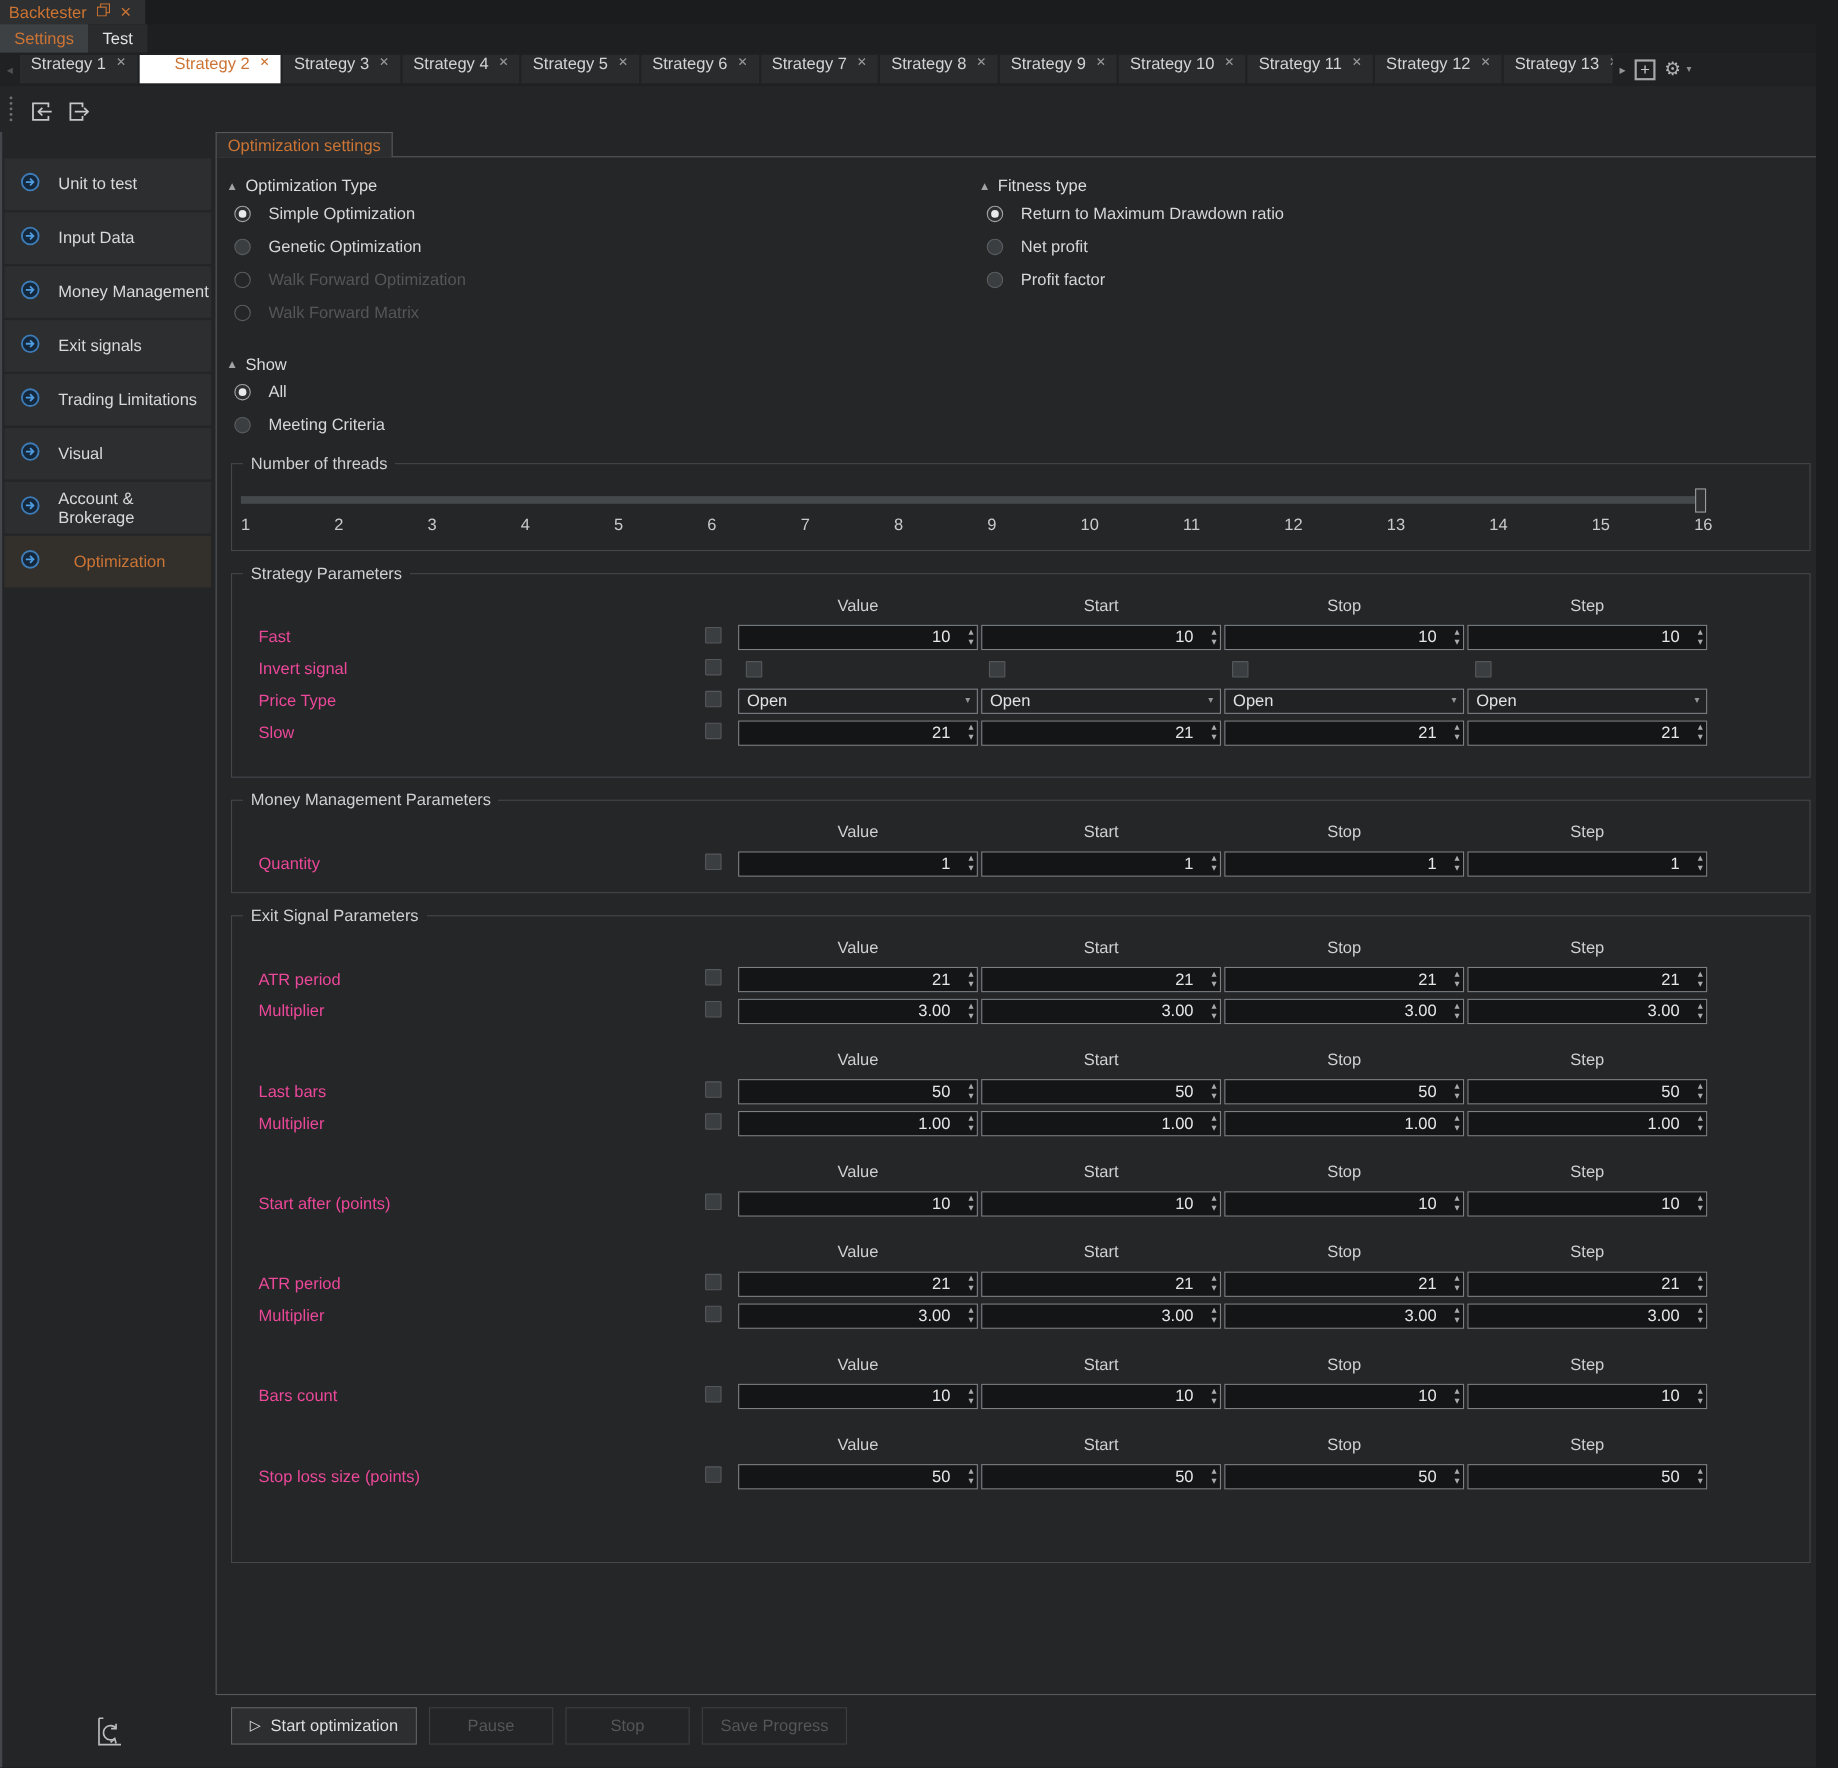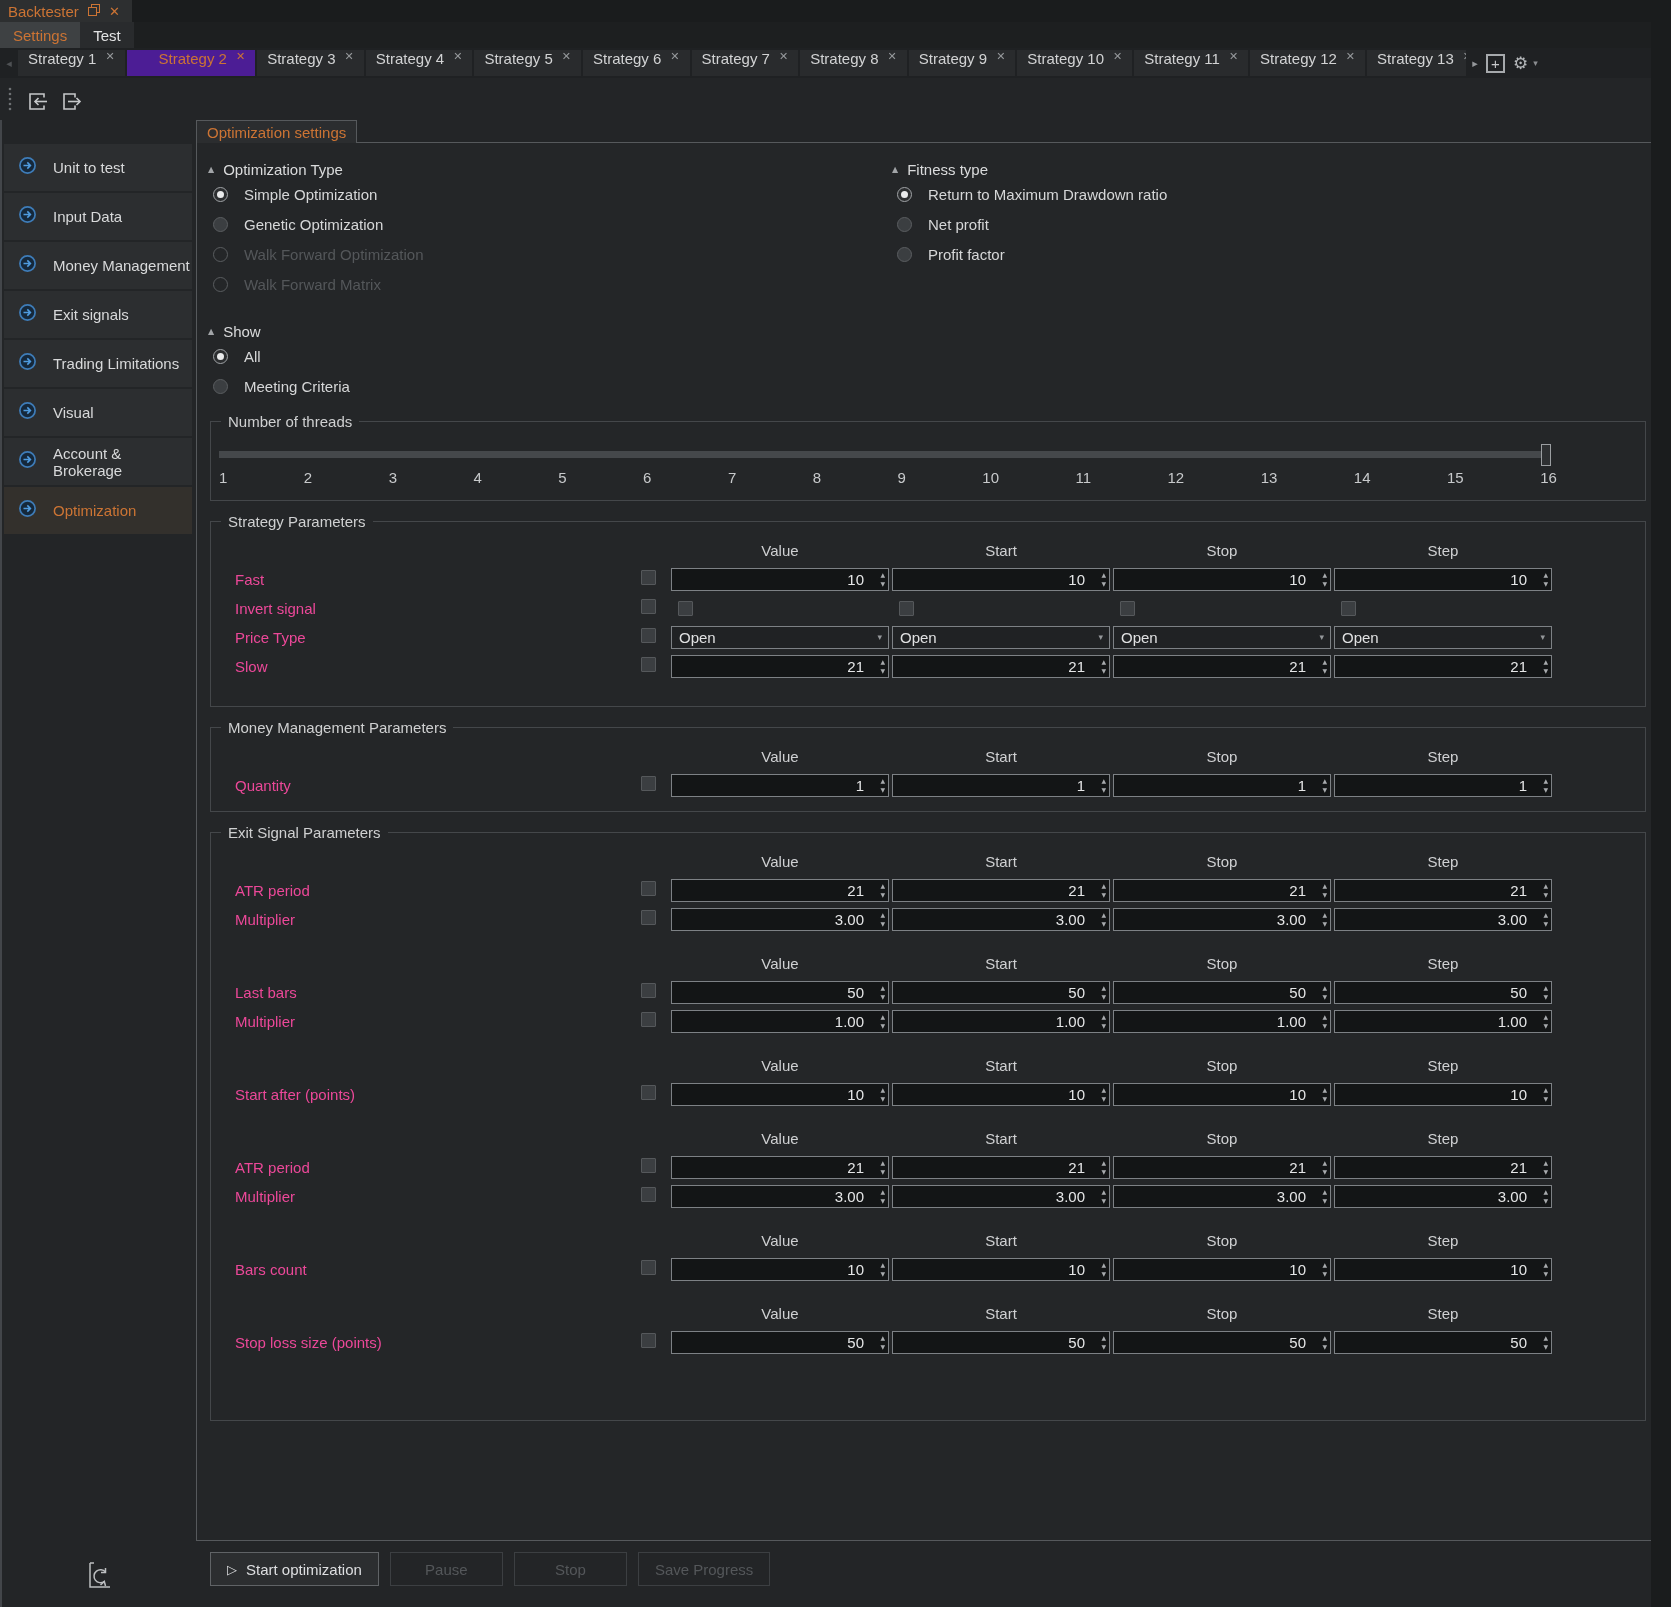--- a/index.html
+++ b/index.html
@@ -20,37 +20,37 @@
   .maintab.selected { background:#3e4143; }
   .maintab.selected span { color:#cc7434; }
 
   
   .strip { position:absolute; top:48px; left:0; width:100%; height:30px; background:#1f2123; display:flex; align-items:center; }
   .scroll-arrow { width:18px; text-align:center; font-size:11px; color:#4e5154; flex:none; }
   .scroll-arrow.right { color:#94979a; }
   .stabs { display:flex; gap:2px; overflow:hidden; width:1448px; flex:none; height:26px; }
   .stab { flex:none; display:flex; align-items:flex-start; gap:9px; padding:0 10px; background:#292b2d; font-size:15px; color:#d2d3d4; }
   .stab .stab-close { font-size:11px; color:#96999c; }
-  .stab.selected { background:#4c1d95;padding-left:32px; }
+  .stab.selected { background:#ffffff;padding-left:32px; }
   .stab.selected .stab-label, .stab.selected .stab-close { color:#cc7434; }
   .add-tab { flex:none; width:19px; height:19px; border:2px solid #a6a9ac; color:#c6c8ca; font-size:15px; line-height:15px; text-align:center; margin:0 8px 0 2px; }
   .gear { flex:none; font-size:17px; color:#b4b7ba; }
   .gear-caret { flex:none; font-size:9px; color:#8b8e91; margin-left:5px; }
 
   
   .toolbar { position:absolute; top:82px; left:0; width:100%; height:38px; background:#232527; display:flex; align-items:center; gap:12px; padding-left:7px; }
   .toolbar .tbtn { display:inline-flex; }
 
   
   .sidebar { position:absolute; top:120px; left:0; width:192px; bottom:0; border-left:2px solid #43464a; }
   .side-item { width:188px; height:47px; margin:0 0 2px 2px; background:#2c2e30; display:flex; align-items:center; gap:16px; padding-left:14px; }
   .side-item:first-of-type { margin-top:24px; }
   .side-label { font-size:15px; color:#d8d9da; }
   .side-item.selected { background:#33302c; }
-  .side-item.selected .side-label { color:#cc7434; }
+  .side-item.selected .side-label { color:#cc7434;margin-left:14px; }
   .corner-icon { position:absolute; left:84px; bottom:12px; }
 
   
   .panel-wrap { position:absolute; top:120px; left:196px; width:1465px; }
   .panel-tab { display:inline-flex; align-items:center; height:23px; padding:0 10px; background:#2b2d2f; border:1px solid #56595c; border-bottom:none; color:#cc7434; font-size:15px; position:relative; z-index:2; }
   .panel { height:1399px; border:1px solid #56595c; background:#242628; margin-top:-1px; padding:10px 12px 0 11px; position:relative; z-index:1; }
 
   .sec-head { display:flex; align-items:center; gap:9px; font-size:15px; color:#dadbdc; height:20px; margin-top:6px; }
   .collapse { font-size:8px; color:#a2a5a8; }
   .radio-cols { display:flex; }

